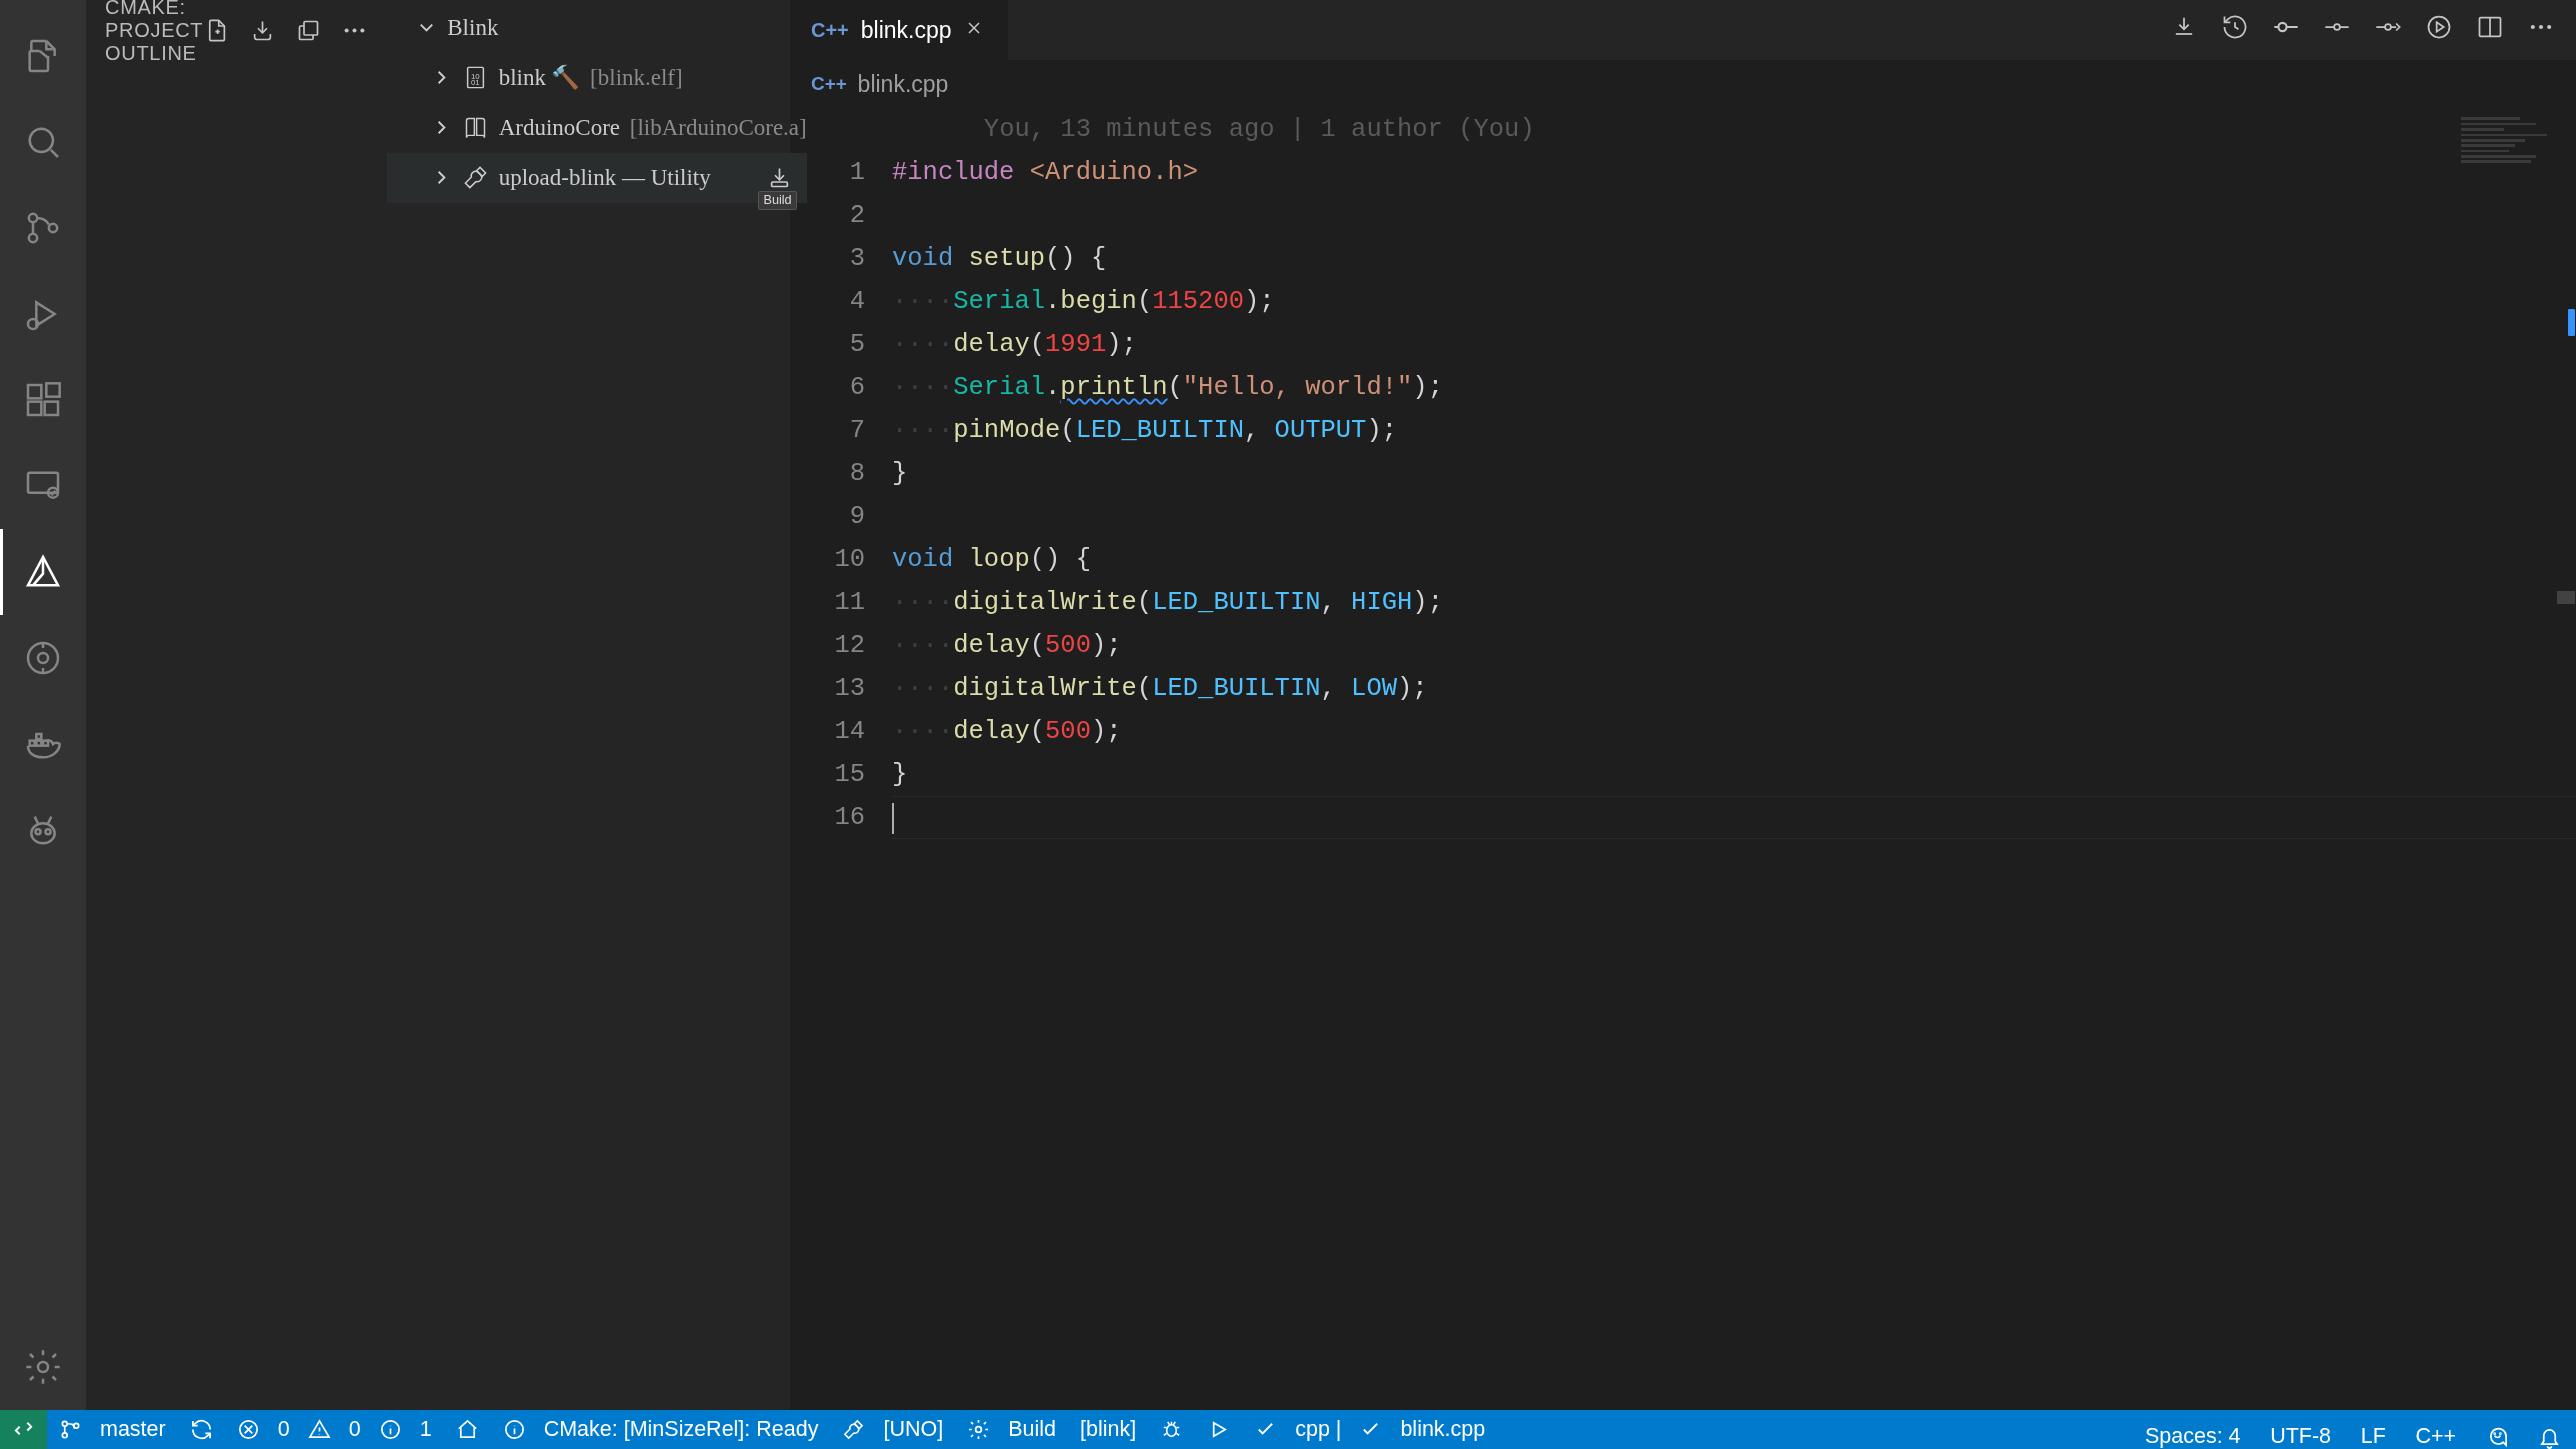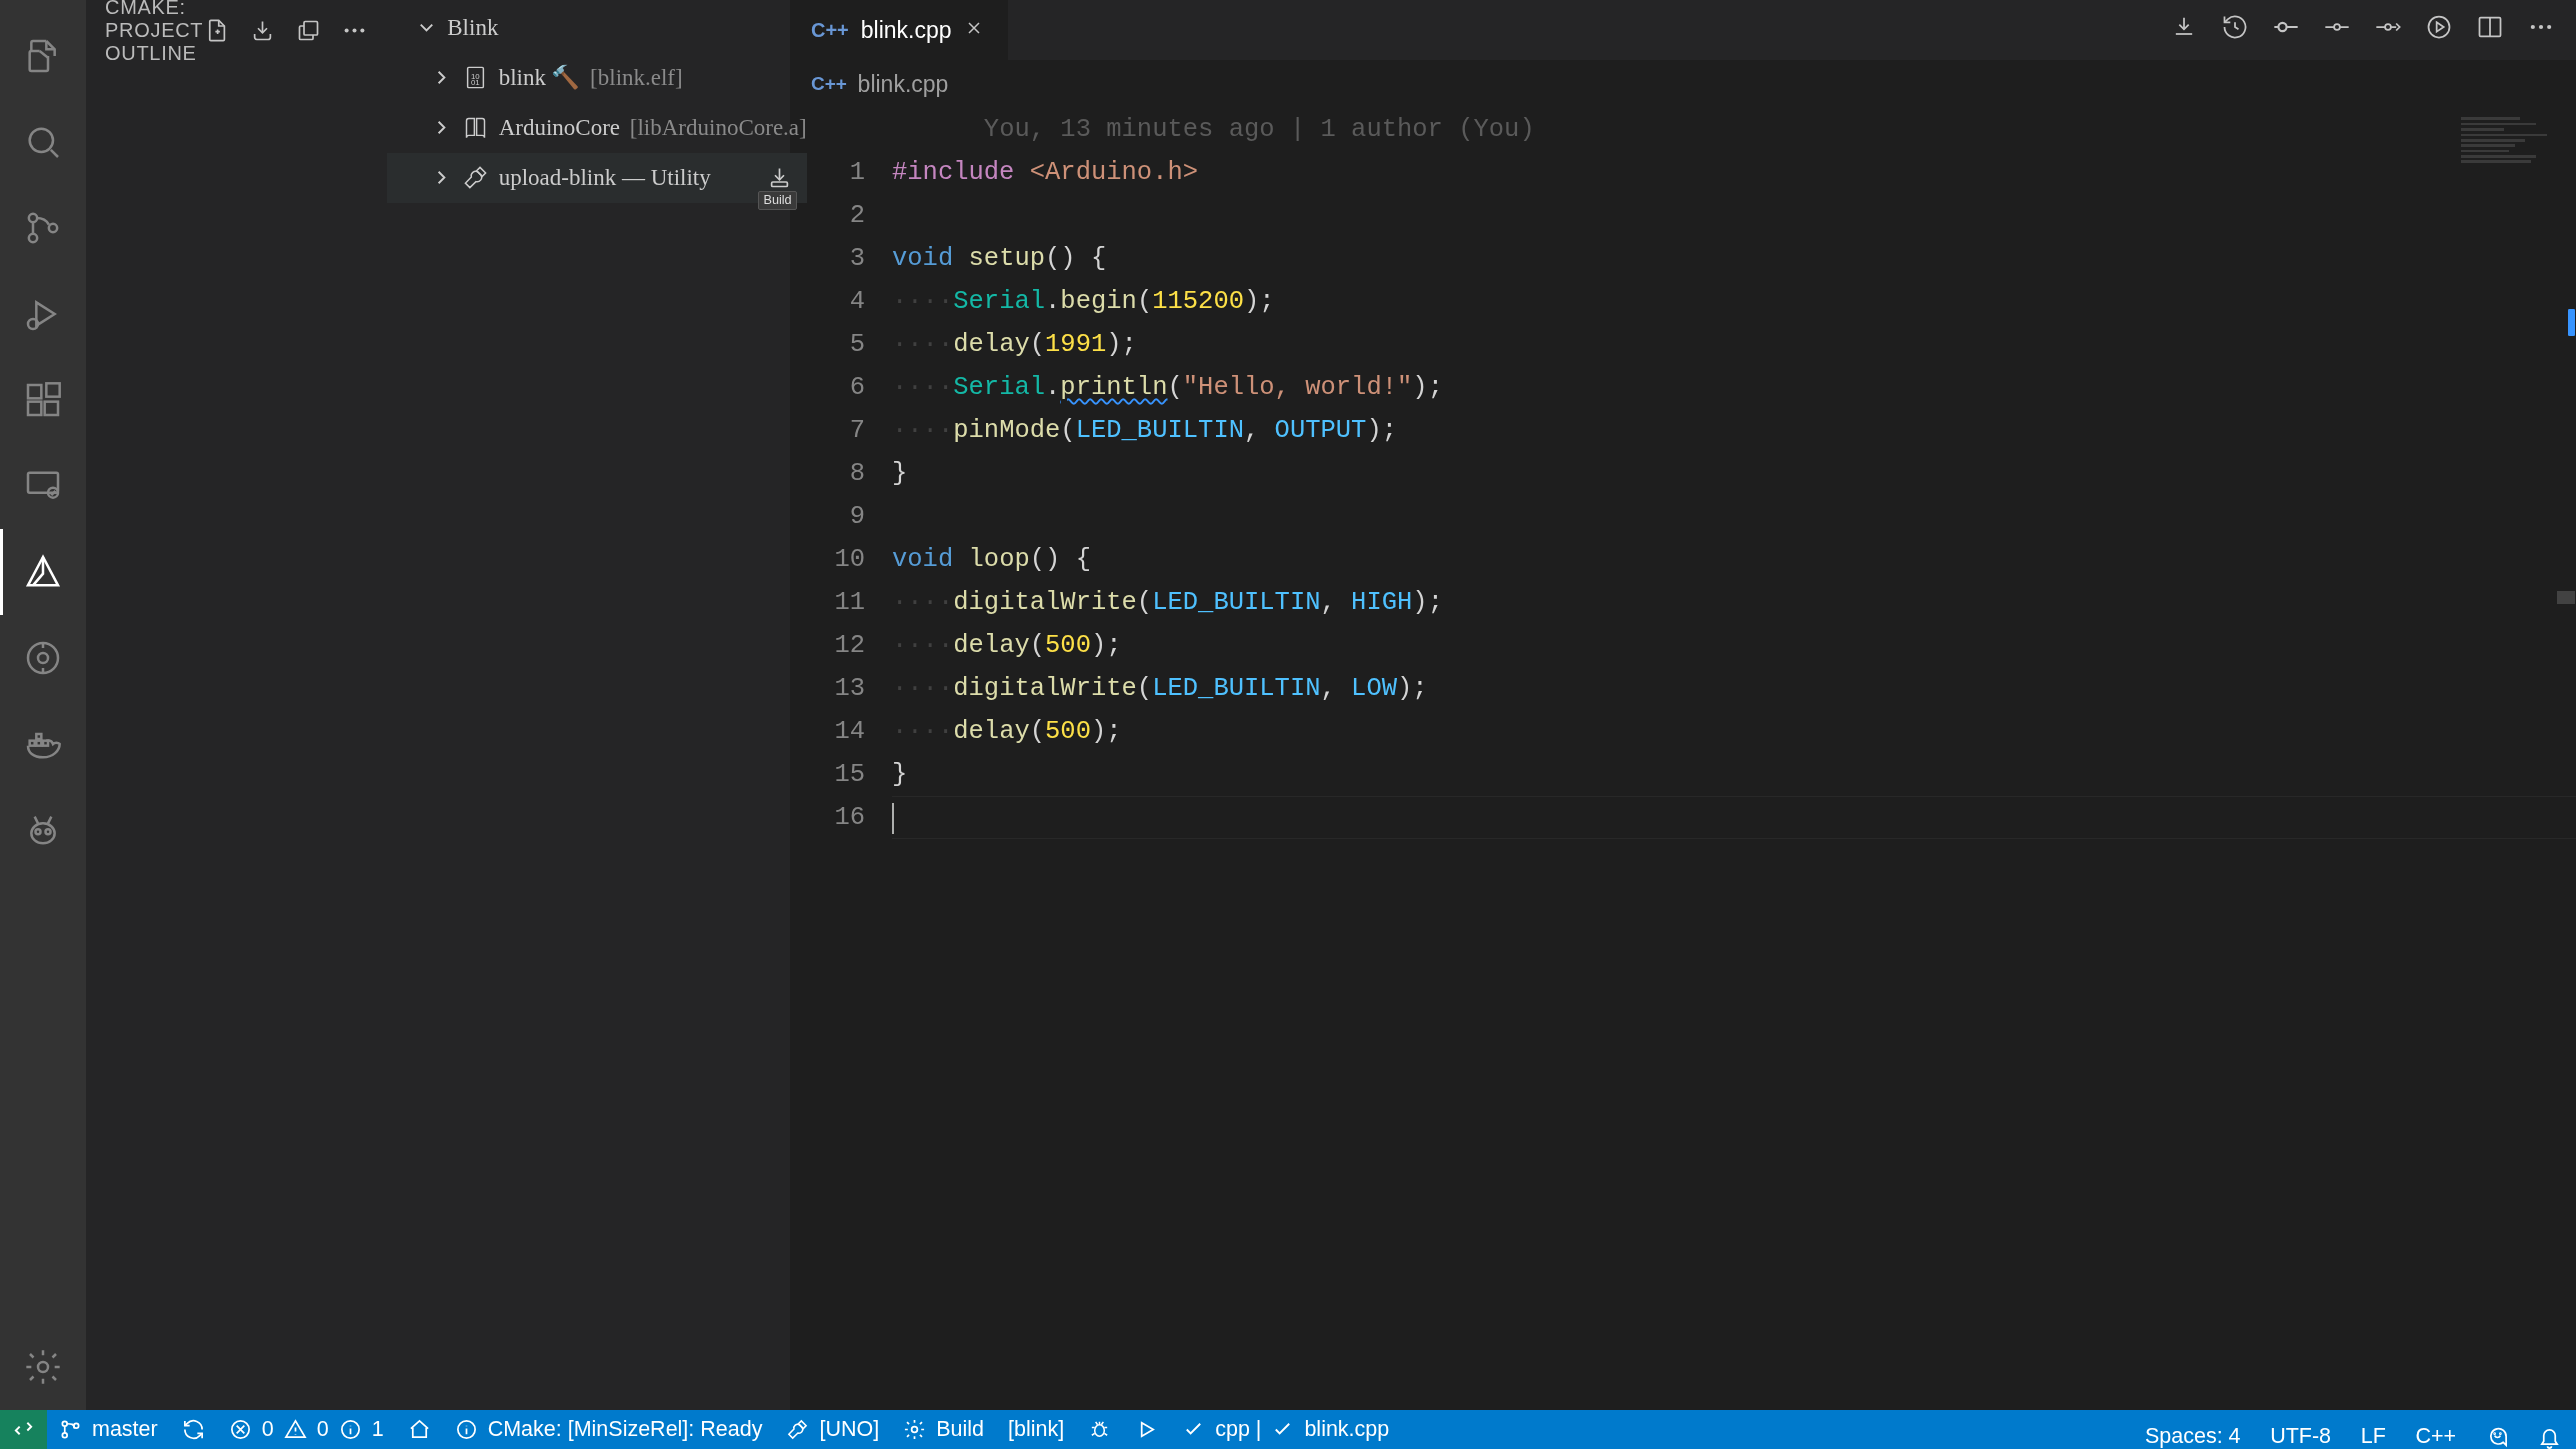--- a/index.html
+++ b/index.html
@@ -96,40 +96,40 @@
   .gutter .ln { height:43px; line-height:43px; padding-right:27px; }
   .code { flex:1; padding-top:0; position:relative; }
   .code-line { height:43px; line-height:43px; white-space:pre; }
   .blame-line { height:43px; line-height:43px; color:#5a5a5a; white-space:pre; }
   .tok-include { color:#c586c0; }
   .tok-string  { color:#ce9178; }
   .tok-keyword { color:#569cd6; }
   .tok-func    { color:#dcdcaa; }
   .tok-ident   { color:#14b8a6; }
   .tok-const   { color:#4fc1ff; }
-  .tok-num     { color:#fde047; }
+  .tok-num     { color:#ef4444; }
   .tok-punct   { color:#d4d4d4; }
   .tok-indent  { color:#404040; }
   .tok-underline { text-decoration: underline wavy #3794ff; text-decoration-thickness: 2px; text-underline-offset: 4px; }
   .cursor-line { border-top:1.3px solid #282828; border-bottom:1.3px solid #282828; box-sizing:border-box; }
   .caret { display:inline-block; width:2px; height:31px; background:#aeafad; vertical-align:middle; }
 
   .minimap { position:absolute; top:6.7px; right:8px; width:107px; height:54px; }
   .minimap div { background:#3a3a3a; margin:2.7px 0; }
   .scrollthumb { position:absolute; right:1.3px; top:201px; width:6.7px; height:27px; background:#3794ff; border-radius:1.3px; }
   .scrollthumb2 { position:absolute; right:1.3px; top:483px; width:17.4px; height:13.4px; background:#424242; }
 
   
   .status {
     height: 39px; background:#007acc; color:#ffffff;
     display:flex; align-items:center; font-size:21.5px;
     justify-content:space-between; padding: 0 0 0 0;
   }
   .status-left, .status-right { display:flex; align-items:center; height:100%; }
-  .status-item { display:flex; align-items:center; gap:10px; padding:0 12px; height:100%; }
+  .status-item { display:flex; align-items:center; gap:18px; padding:0 12px; height:100%; }
   .status-item.remote { background:#16825d; padding:0 12px; }
   .status-item svg { width:23px; height:23px; }
   .status-right .status-item { padding:0 14.8px;align-items:flex-end; }
 </style>
 </head>
 <body>
 
 <div class="root">
   <div class="main">
 

